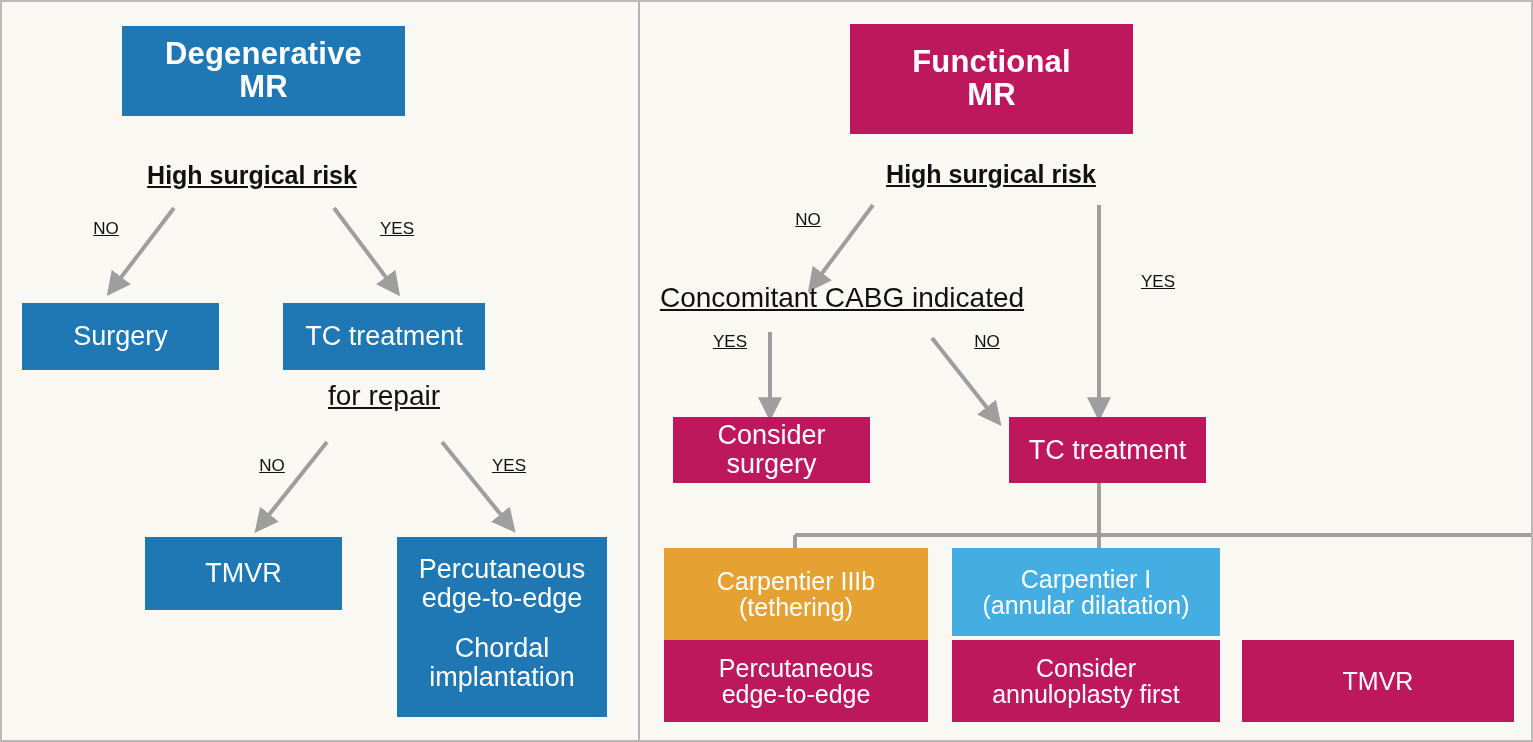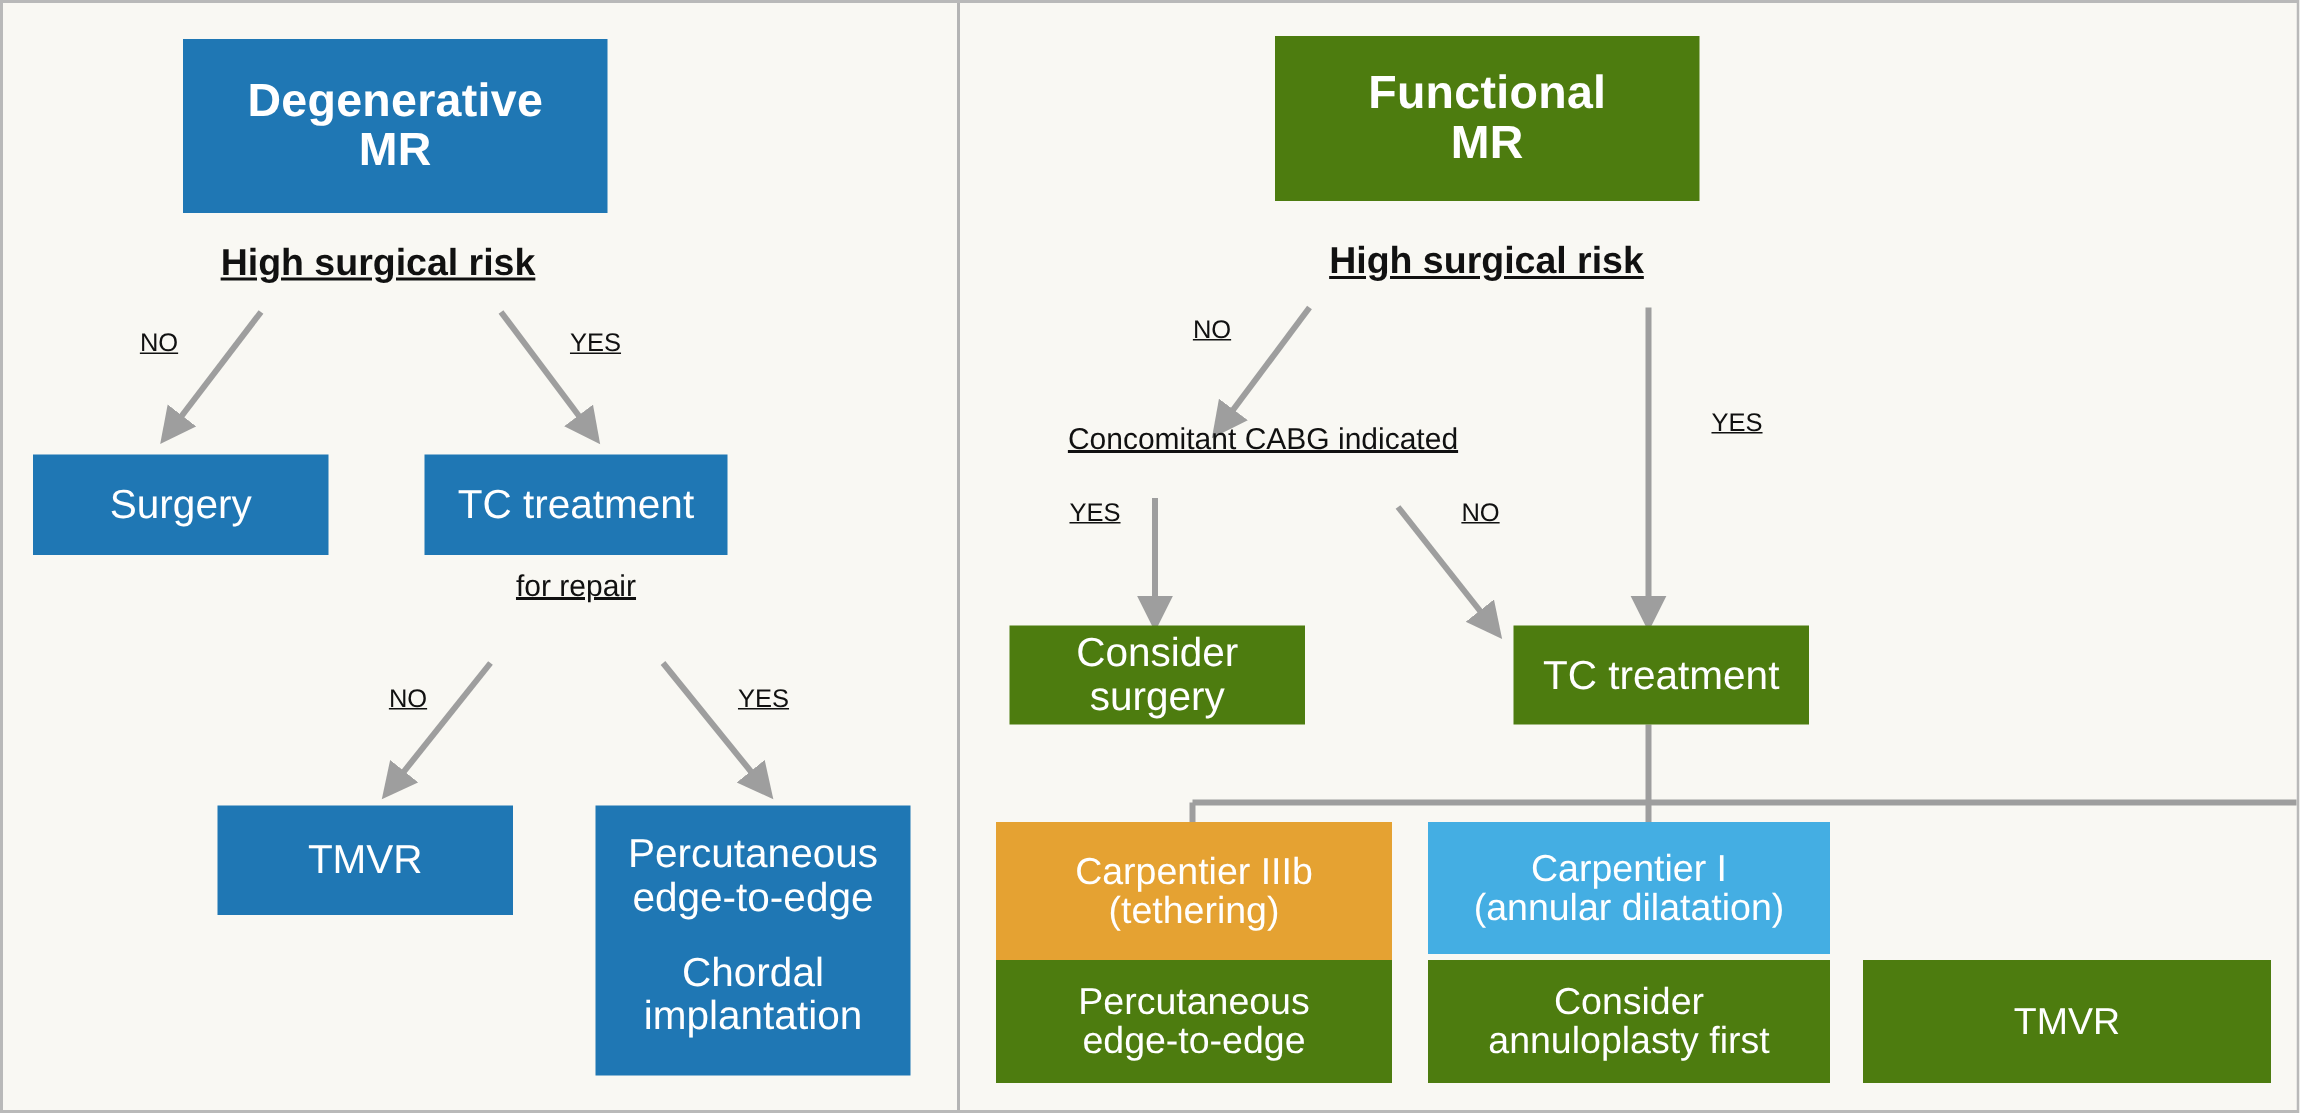--- a/index.html
+++ b/index.html
@@ -42,21 +42,21 @@
     box-sizing: border-box;
     display: flex;
     flex-direction: column;
     align-items: center;
     justify-content: center;
     text-align: center;
     color: #ffffff;
     line-height: 1.06;
   }
   .blue   { background: #1F77B4; }
-  .red    { background: #4d7c0f; }
+  .red    { background: #be185d; }
   .orange { background: #E5A232; }
   .cyan   { background: #44AEE3; }
   .green  { background: #3AA235; }
 
   .hdr-box {
     font-weight: bold;
     font-size: 31px;
     letter-spacing: .2px;
   }
   .hdr-box .l2 { display:block; }
@@ -70,21 +70,21 @@
   
   .txt {
     position: absolute;
     color: #111111;
     text-align: center;
     line-height: 1.08;
     white-space: nowrap;
     text-decoration: underline;
   }
   .q-bold { font-weight: bold; font-size: 25px; }
-  .q-plain { font-size: 20px; }
+  .q-plain { font-size: 28px; }
   .q-plain .l2 { display: block; }
   .lbl { font-size: 17px; }
 
   
   svg.conn {
     position: absolute;
     top: 0; left: 0;
     width: 100%;
     height: 100%;
     pointer-events: none;
@@ -111,21 +111,21 @@
 
       <line class="arrowline" x1="172" y1="206" x2="114" y2="282" marker-end="url(#ahL)"></line>
 
       <line class="arrowline" x1="332" y1="206" x2="389" y2="282" marker-end="url(#ahL)"></line>
 
       <line class="arrowline" x1="325" y1="440" x2="262" y2="519" marker-end="url(#ahL)"></line>
 
       <line class="arrowline" x1="440" y1="440" x2="504" y2="519" marker-end="url(#ahL)"></line>
     </svg>
 
-    <div class="box blue hdr-box" style="left:120px; top:24px; width:283px; height:116px;">
+    <div class="box blue hdr-box" style="left:120px; top:24px; width:283px; height:90px;">
       <span>Degenerative</span>
       <span class="l2">MR</span>
     </div>
 
     <div class="txt q-bold" style="left:0px; top:160px; width:500px;">High surgical risk</div>
 
     <div class="txt lbl" style="left:54px; top:218px; width:100px;">NO</div>
 
     <div class="txt lbl" style="left:345px; top:218px; width:100px;">YES</div>
 

